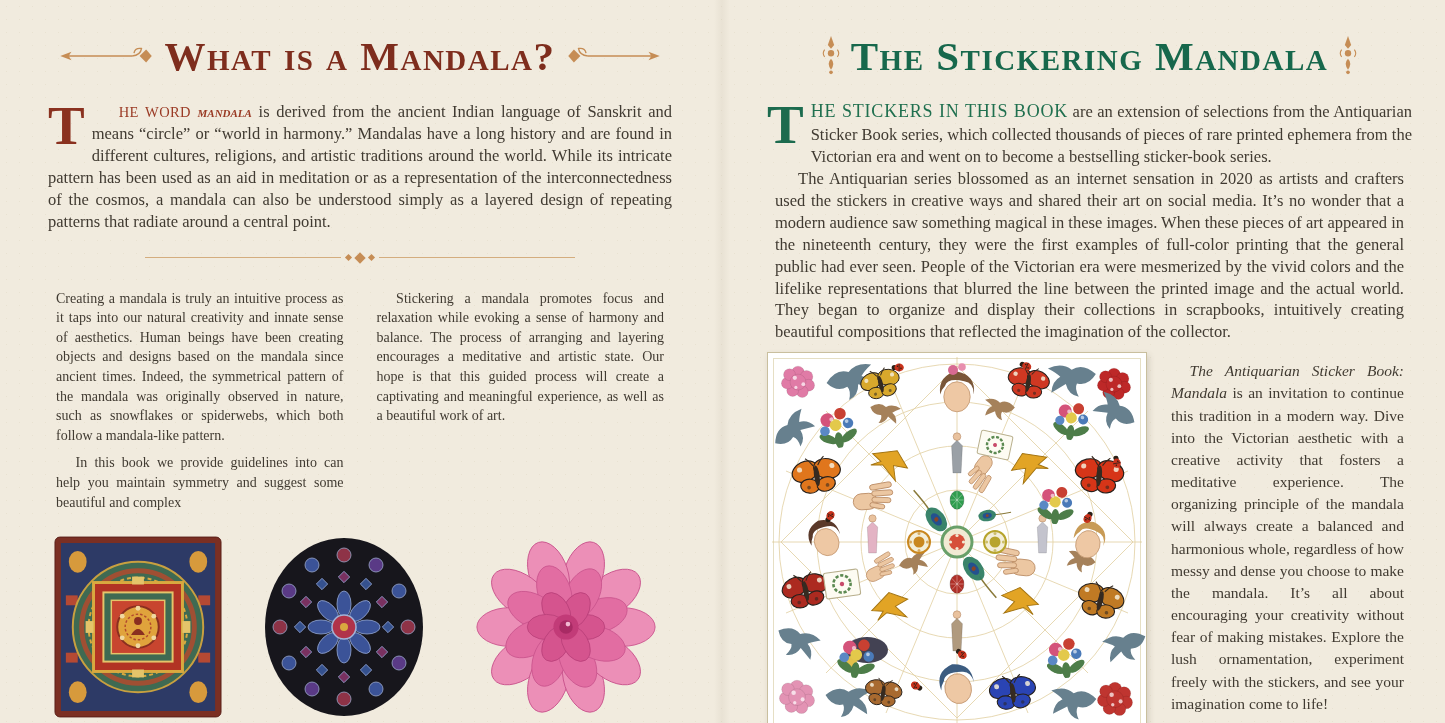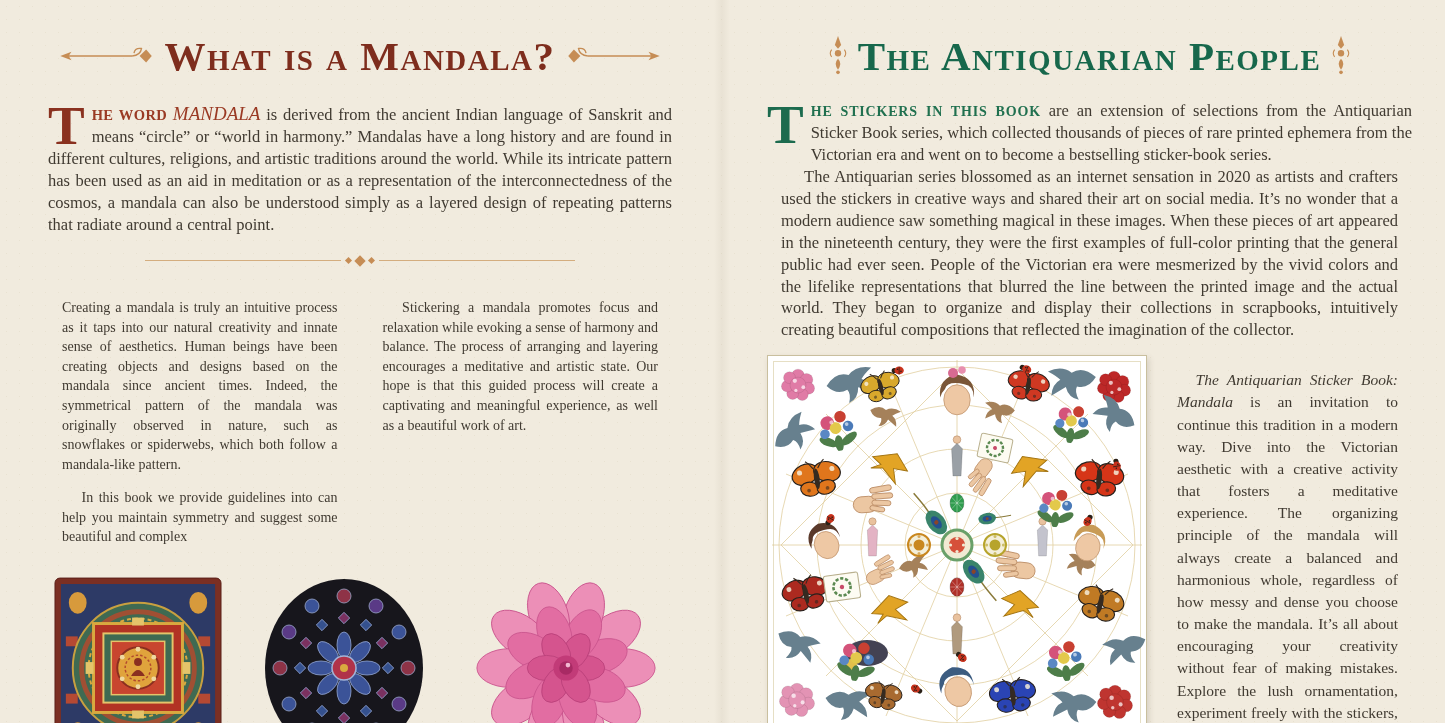--- a/index.html
+++ b/index.html
@@ -16,33 +16,33 @@
 
   .title-row{display:flex;align-items:center;justify-content:center;gap:10px;height:64px;}
   h1{margin:0;font-size:41px;font-weight:700;font-variant:small-caps;letter-spacing:1.5px;white-space:nowrap;line-height:1;}
   .page-left h1{color:#7e2d1d;}
   .page-right h1{color:#17684c;}
 
   .intro{margin-top:13px;font-size:16.5px;line-height:1.33;text-align:justify;}
   .dropcap{float:left;font-size:55px;line-height:.8;padding:3px 7px 0 0;font-weight:600;}
   .dc-red{color:#8a311f;}
   .dc-green{color:#1c6b4e;}
-  .lead-red{color:#9a3a24;font-weight:700;font-size:14.5px;letter-spacing:.4px;}
-  .lead-ital-red{color:#9a3a24;font-weight:400;font-style:italic;font-size:19px;}
-  .lead-green{color:#20704f;font-weight:700;font-size:14px;letter-spacing:.8px;}
+  .lead-red{color:#9a3a24;font-weight:400;font-size:14.5px;letter-spacing:.4px;margin-left:27px;}
+  .lead-ital-red{color:#9a3a24;font-weight:700;font-style:italic;font-size:11px;}
+  .lead-green{color:#20704f;font-weight:400;font-size:18px;letter-spacing:.8px;}
   .bold-run{font-weight:400;}
 
   .divider{display:flex;align-items:center;justify-content:center;gap:5px;margin:21px auto 19px;width:430px;}
   .divider .line{height:1px;background:#d4ad7e;flex:1;}
   .diamond{width:5px;height:5px;background:#c68d55;transform:rotate(45deg);}
   .diamond.big{width:8px;height:8px;}
 
   .columns{display:flex;gap:17px;font-size:14px;line-height:1.4;text-align:justify;}
   .col{flex:1;}
-  p{margin:14px;}
+  p{margin:8px;}
   .indent{text-indent:1.4em;}
 
   .figures{display:flex;align-items:center;justify-content:space-between;margin-top:14px;height:186px;padding:0 6px;}
 
   .rp-text{font-size:16.5px;line-height:1.33;text-align:justify;margin-top:12px;}
   .content-row{display:flex;margin-top:9px;gap:16px;}
   .mandala-wrap{flex:none;box-shadow:2px 3px 6px rgba(90,80,60,.18);}
   .sidebar{flex:1;display:flex;flex-direction:column;font-size:15.5px;line-height:1.43;text-align:justify;}
 
   .gutter{position:absolute;left:714px;top:0;width:16px;height:723px;
@@ -332,21 +332,21 @@
       </svg>
     </div>
 
   </div>
 
   <div class="page page-right">
     <div class="title-row">
       <svg width="20" height="42" viewBox="0 0 22 46">
           <use href="#sym-floret"></use>
         </svg>
-      <h1>The Antiquarian People</h1>
+      <h1>The Stickering Mandala</h1>
       <svg width="20" height="42" viewBox="0 0 22 46">
           <use href="#sym-floret"></use>
         </svg>
     </div>
 
     <div class="rp-text">
       <span class="dropcap dc-green">T</span><span class="lead-green">HE STICKERS IN THIS BOOK</span><span> are an extension of selections from the Antiquarian Sticker Book series, which collected thousands of pieces of rare printed ephemera from the Victorian era and went on to become a bestselling sticker-book series.</span>
     </div>
     <p class="rp-text indent" style="margin-top:0">The Antiquarian series blossomed as an internet sensation in 2020 as artists and crafters used the stickers in creative ways and shared their art on social media. It’s no wonder that a modern audience saw something magical in these images. When these pieces of art appeared in the nineteenth century, they were the first examples of full-color printing that the general public had ever seen. People of the Victorian era were mesmerized by the vivid colors and the lifelike representations that blurred the line between the printed image and the actual world. They began to organize and display their collections in scrapbooks, intuitively creating beautiful compositions that reflected the imagination of the collector.</p>
 

